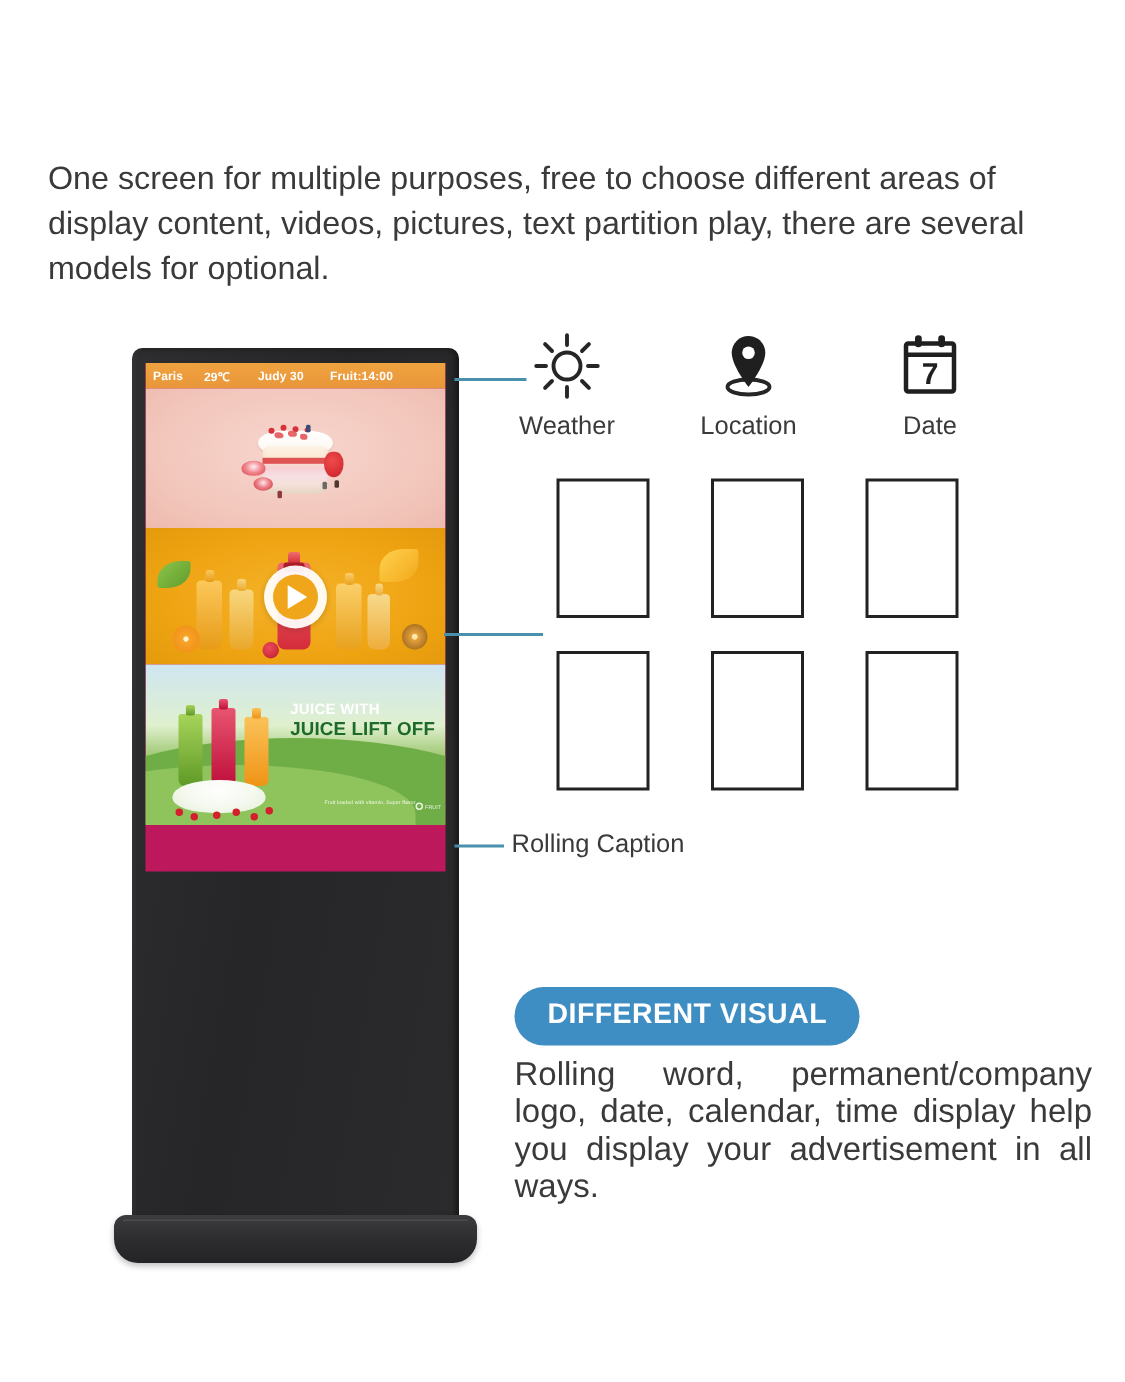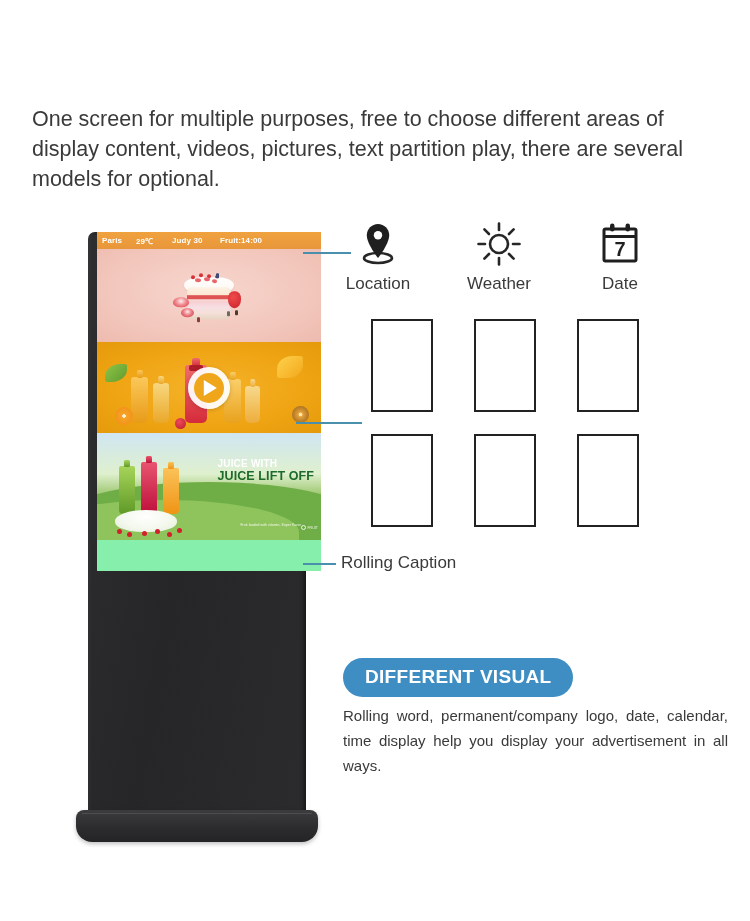--- a/index.html
+++ b/index.html
@@ -38,23 +38,23 @@
     position: absolute; left: -12px; bottom: 0; width: 242px; height: 32px;
     background: linear-gradient(180deg,#3c3c3e 0%,#2c2c2e 55%,#242426 100%);
     border-radius: 8px 8px 16px 16px;
     box-shadow: 0 2px 4px rgba(0,0,0,.25);
   }
   .kiosk-base:after {
     content:""; position:absolute; left:6px; right:6px; top:3px; height:1px;
     background: rgba(255,255,255,.10);
   }
   .screen {
-    position: absolute; left: 9px; top: 0;
-    width: 224px; height: 339px;
-    background: #86efac; overflow: hidden;
+    position: absolute; left: 9px; top: 10px;
+    width: 200px; height: 339px;
+    background: #be185d; overflow: hidden;
   }
 
   
   .statusbar {
     position: relative; height: 17px; width: 100%;
     background: linear-gradient(180deg,#f0a23f 0%,#e8963a 100%);
     display: flex; align-items: center;
     font-size: 8px; font-weight: bold; color: #fff;
     padding: 0 5px; gap: 0;
     letter-spacing: .1px;
@@ -228,21 +228,21 @@
   
   .badge {
     position:absolute; left:343px; top:658px;
     padding: 8px 22px 9px; border-radius: 20px;
     background: #3e8ec4;
     font-size: 19px; font-weight: bold; color:#ffffff; letter-spacing:.3px;
     display:inline-block;
   }
   .para {
     position:absolute; left:343px; top:703px; width:385px;
-    font-size:15px; line-height:25px; color:#3a3a3a;
+    font-size:22px; line-height:25px; color:#3a3a3a;
     text-align: justify;
   }
 </style>
 </head>
 <body>
 
 <div class="page">
 
   <div class="subtitle">One screen for multiple purposes, free to choose different areas of display content, videos, pictures, text partition play, there are several models for optional.</div>
 
@@ -331,50 +331,50 @@
   <div class="conn" style="left:303px; top:252px; width:48px;"></div>
   <div class="conn" style="left:296px; top:422px; width:66px;"></div>
   <div class="conn" style="left:303px; top:563px; width:33px;"></div>
   <div class="conn-label" style="left:341px; top:553px;">Rolling Caption</div>
 
   <div class="icons">
 
     <div class="icon-cell">
       <span>
         <svg width="48" height="48" viewBox="0 0 48 48">
-          <ellipse cx="24" cy="38" rx="14" ry="5" fill="none" stroke="#262626" stroke-width="2.6"></ellipse>
-          <path d="M24 4c-6.2 0-11.2 5-11.2 11.2C12.8 24 24 38 24 38s11.2-14 11.2-22.8C35.2 9 30.2 4 24 4z" fill="#1f1f1f"></path>
-          <circle cx="24" cy="15.2" r="4.2" fill="#ffffff"></circle>
-        </svg>
-      </span>
-      <div class="icon-label">Location</div>
-    </div>
-
-    <div class="icon-cell">
-      <span>
-        <svg width="48" height="48" viewBox="0 0 48 48">
           <circle cx="24" cy="24" r="9" fill="none" stroke="#262626" stroke-width="2.6"></circle>
           <g stroke="#262626" stroke-width="2.6" stroke-linecap="round">
             <line x1="24" y1="3.5" x2="24" y2="10"></line>
             <line x1="24" y1="38" x2="24" y2="44.5"></line>
             <line x1="3.5" y1="24" x2="10" y2="24"></line>
             <line x1="38" y1="24" x2="44.5" y2="24"></line>
             <line x1="9.4" y1="9.4" x2="14" y2="14"></line>
             <line x1="34" y1="34" x2="38.6" y2="38.6"></line>
             <line x1="38.6" y1="9.4" x2="34" y2="14"></line>
             <line x1="14" y1="34" x2="9.4" y2="38.6"></line>
           </g>
         </svg>
       </span>
       <div class="icon-label">Weather</div>
     </div>
 
     <div class="icon-cell">
       <span>
         <svg width="48" height="48" viewBox="0 0 48 48">
+          <ellipse cx="24" cy="38" rx="14" ry="5" fill="none" stroke="#262626" stroke-width="2.6"></ellipse>
+          <path d="M24 4c-6.2 0-11.2 5-11.2 11.2C12.8 24 24 38 24 38s11.2-14 11.2-22.8C35.2 9 30.2 4 24 4z" fill="#1f1f1f"></path>
+          <circle cx="24" cy="15.2" r="4.2" fill="#ffffff"></circle>
+        </svg>
+      </span>
+      <div class="icon-label">Location</div>
+    </div>
+
+    <div class="icon-cell">
+      <span>
+        <svg width="48" height="48" viewBox="0 0 48 48">
           <rect x="8" y="9" width="32" height="32" rx="1.5" fill="none" stroke="#1f1f1f" stroke-width="3"></rect>
           <line x1="8" y1="16.5" x2="40" y2="16.5" stroke="#1f1f1f" stroke-width="3"></line>
           <rect x="14" y="3.5" width="4.5" height="8" rx="2.2" fill="#1f1f1f"></rect>
           <rect x="29.5" y="3.5" width="4.5" height="8" rx="2.2" fill="#1f1f1f"></rect>
           <text x="24" y="36" text-anchor="middle" font-family="Liberation Sans, sans-serif" font-size="20" font-weight="bold" fill="#1f1f1f">7</text>
         </svg>
       </span>
       <div class="icon-label">Date</div>
     </div>
 

